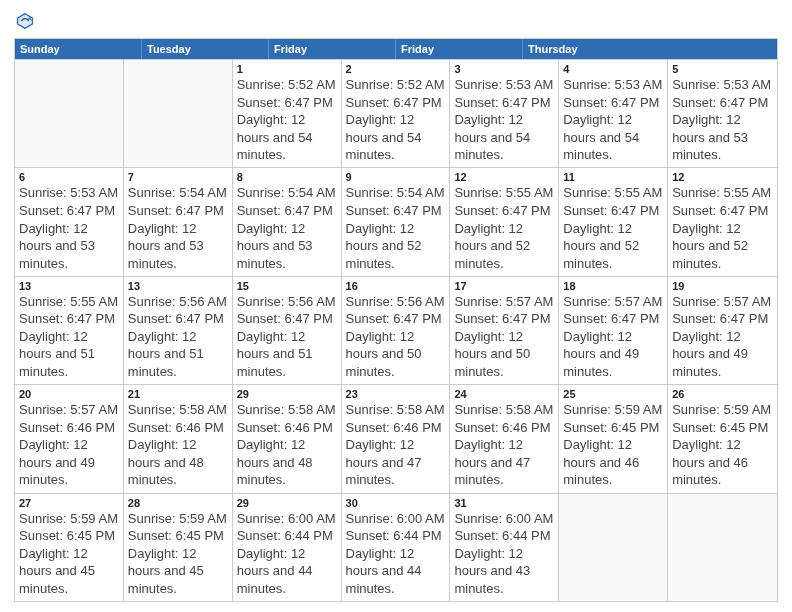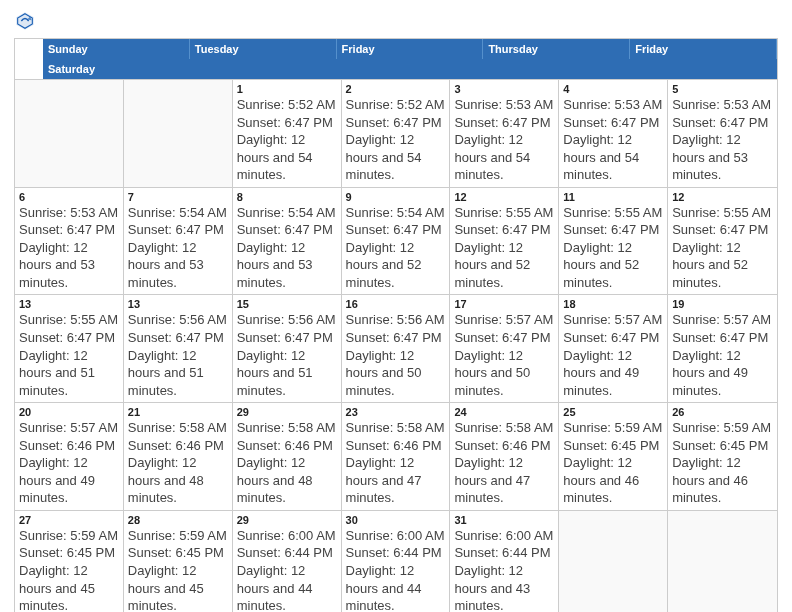--- a/index.html
+++ b/index.html
@@ -54,23 +54,22 @@
       color: #333;
     }
     .calendar {
       flex: 1;
       display: flex;
       flex-direction: column;
       border: 1px solid #ccc;
     }
     .cal-header {
       display: grid;
-      grid-template-columns: repeat(5, 1fr);
+      grid-template-columns: repeat(6, 1fr);
       background: #2e6db4;
-      margin-left: 28px;
     }
     .cal-header-cell {
       color: #fff;
       font-size: 11px;
       font-weight: bold;
       padding: 4px 5px;
       text-align: left;
       border-right: 1px solid #5590cc;
     }
     .cal-header-cell:last-child { border-right: none; }
@@ -128,23 +127,22 @@
       <div class="main-title"></div>
       <div class="subtitle"></div>
     </div>
   </div>
 
   <div class="calendar">
     <div class="cal-header">
     <div class="cal-header-cell">Sunday</div>
         <div class="cal-header-cell">Tuesday</div>
         <div class="cal-header-cell">Friday</div>
+        <div class="cal-header-cell">Friday</div>
         <div class="cal-header-cell">Thursday</div>
-        <div class="cal-header-cell">Friday</div>
-        <div class="cal-header-cell">Saturday</div>
       </div>
     <div class="cal-body">
     <div class="cal-row">
           <div class="cal-cell empty"></div>
           <div class="cal-cell empty"></div>
           <div class="cal-cell">
             <div class="day-num">1</div>
             <div class="cell-detail" style="white-space: pre-line;">Sunrise: 5:52 AM
 Sunset: 6:47 PM
 Daylight: 12 hours and 54 minutes.</div>

